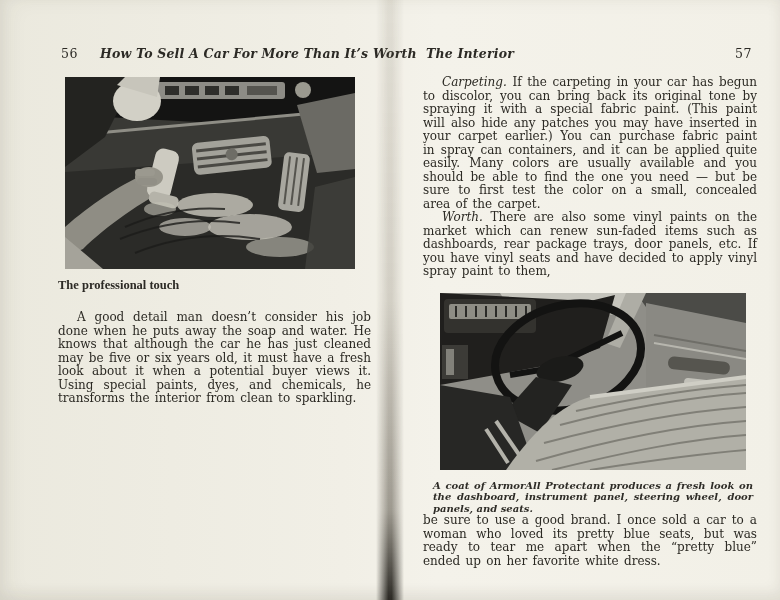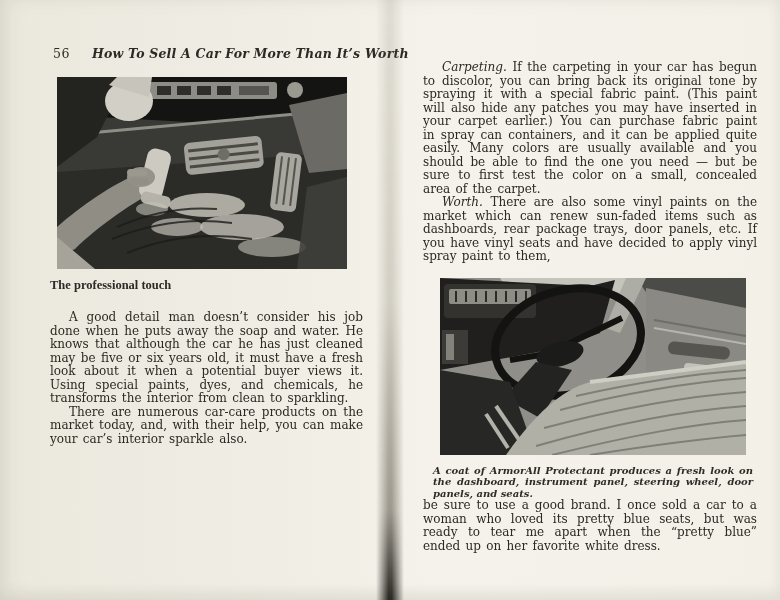--- a/index.html
+++ b/index.html
@@ -7,21 +7,21 @@
   body {
     font-family:"DejaVu Serif","Liberation Serif",serif;
     background:#efede4; overflow:hidden;
   }
   .spread {
     position:relative; width:780px; height:600px;
     background:linear-gradient(to right,#ebe9de 0%,#f1efe6 44%,#f4f2ea 56%,#f2f0e7 100%);
     box-shadow:inset 0 -6px 14px rgba(60,50,35,.08), inset 10px 0 20px rgba(60,50,35,.05);
   }
   .page { position:absolute; top:0; height:600px; color:#2c2a25; }
-  .page-left  { left:0;   width:390px; padding:46px 27px 0 50px; }
+  .page-left  { left:8px;   width:390px; padding:46px 27px 0 50px; }
   .page-right { left:390px; width:390px; padding:46px 23px 0 33px; }
   .gutter {
     position:absolute; left:376px; top:0; width:28px; height:600px; z-index:5;
     background:linear-gradient(to bottom, rgba(95,85,65,.12), rgba(85,75,58,.20) 50%, rgba(55,48,36,.45) 85%, rgba(18,16,12,.88));
     -webkit-mask:linear-gradient(to right, transparent, #000 44%, #000 56%, transparent);
     mask:linear-gradient(to right, transparent, #000 44%, #000 56%, transparent);
   }
   .pg-header { position:relative; height:15px; font-size:12.5px; line-height:15px; }
   .pg-num { position:absolute; top:0; font-style:normal; letter-spacing:.5px; }
   .page-left  .pg-num { left:3px; }
@@ -121,24 +121,27 @@
         <path d="M250,110 L290,100 L290,192 L240,192 Z" fill="#3f3f3b" opacity=".85"></path>
       </svg>
     </div>
 
 
 
     <h3 class="subhead">The professional touch</h3>
 
     <p class="para indent mt-sub">A good detail man doesn’t consider his job done when he puts away the soap and water. He knows that although the car he has just cleaned may be five or six years old, it must have a fresh look about it when a potential buyer views it. Using special paints, dyes, and chemicals, he transforms the interior from clean to sparkling.</p>
 
-    <p class="para indent">There are numerous car-care products on the market today, and, with their help, you can make your car’s interior sparkle also.</p>
   </div>
 
   <div class="page page-right">
+    <div class="pg-header">
+      <span class="running-title">The Interior</span>
+      <span class="pg-num">57</span>
+    </div>
 
     <p class="para indent mt-hd"><span class="lead">Carpeting.</span> <span>If the carpeting in your car has begun to discolor, you can bring back its original tone by spraying it with a special fabric paint. (This paint will also hide any patches you may have inserted in your carpet earlier.) You can purchase fabric paint in spray can containers, and it can be applied quite easily. Many colors are usually available and you should be able to find the one you need — but be sure to first test the color on a small, concealed area of the carpet.</span></p>
 
     <p class="para indent"><span class="lead">Worth.</span> <span>There are also some vinyl paints on the market which can renew sun-faded items such as dashboards, rear package trays, door panels, etc. If you have vinyl seats and have decided to apply vinyl spray paint to them,</span></p>
 
     <div class="photo photo-right mt-photo-r" aria-label="Black-and-white photo of a car interior showing the dashboard, steering wheel, door panel, and bench seat">
       <svg viewBox="0 0 306 177" preserveAspectRatio="none">
         <rect width="306" height="177" fill="#8f8e88"></rect>
         <path d="M196,0 H306 V38 L230,22 L206,14 Z" fill="#4b4b47"></path>
         <g>

